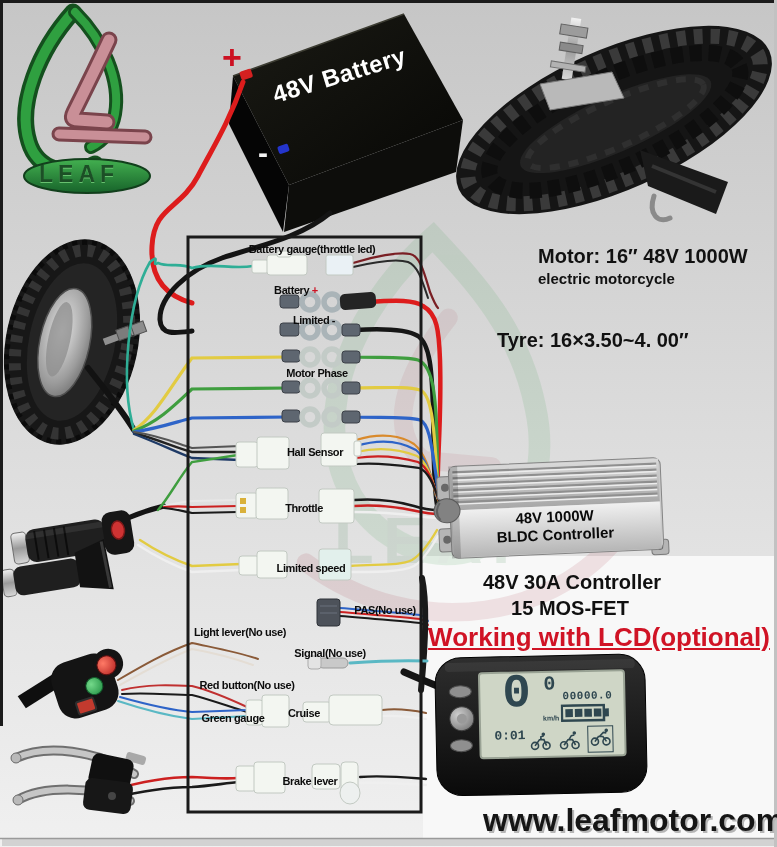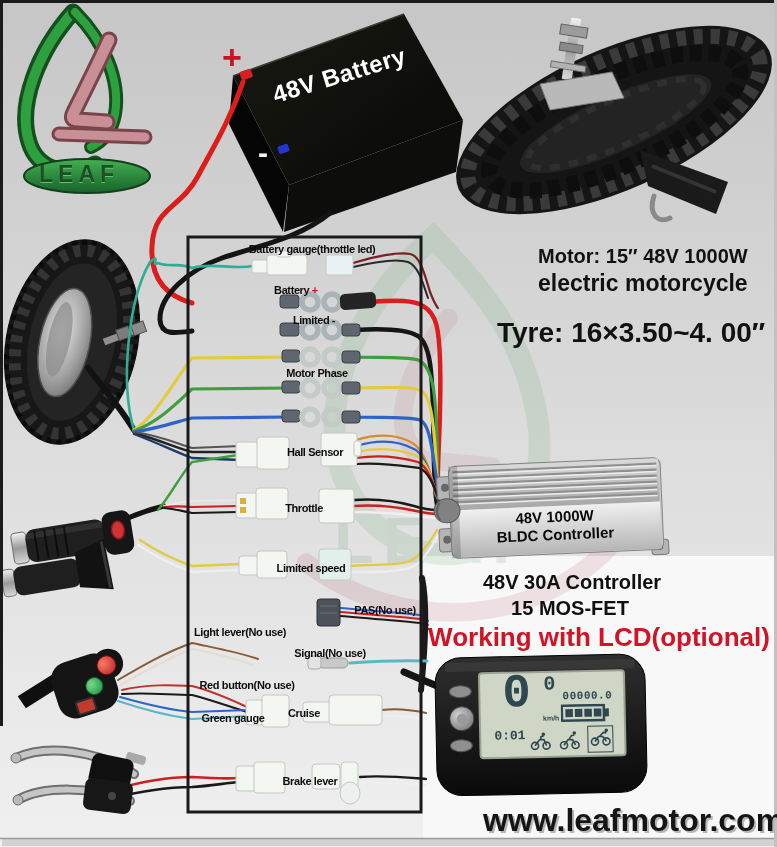--- a/index.html
+++ b/index.html
@@ -12,21 +12,21 @@
   .red{color:#cc1122;}
   #battery-title{font:700 24px/1 "Liberation Sans",sans-serif;color:#fff;
           transform:rotate(-17deg);transform-origin:0 0;letter-spacing:0.5px;}
   #bat-plus{font:700 34px/1 "Liberation Sans",sans-serif;color:#cc1122;}
   #bat-minus{font:700 30px/1 "Liberation Sans",sans-serif;color:#f4f4f4;}
   .spec{font:700 20px/1.2 "Liberation Sans",sans-serif;color:#111;white-space:nowrap;}
   #spec-block div{margin-bottom:2px;}
   .bigcap{position:absolute;font:700 20px/1 "Liberation Sans",sans-serif;color:#101010;
           white-space:nowrap;transform:translate(-50%,-50%);}
   #lcd-note{position:absolute;font:700 26px/1 "Liberation Sans",sans-serif;color:#d01325;
-          white-space:nowrap;transform:translate(-50%,-50%);}
+          white-space:nowrap;transform:translate(-50%,-50%);text-decoration:underline;}
   #ctrl-face-text{position:absolute;text-align:center;font:700 15px/1.2 "Liberation Sans",sans-serif;
           color:#0a0a0a;transform:rotate(-2.5deg);white-space:nowrap;}
   #website{position:absolute;font:700 32px/1 "Liberation Sans",sans-serif;color:#151515;
           text-shadow:2px 2px 0 #b5b5b5;white-space:nowrap;}
   #logo-word{position:absolute;font:700 23px/1 "Liberation Sans",sans-serif;color:#1c4f26;
           letter-spacing:5px;text-shadow:0 1px 0 #67c06f;}
   
   #lcd-screen{position:absolute;left:480px;top:672px;width:145px;height:85px;
           transform:rotate(-1.2deg);transform-origin:0 0;color:#2f4750;
           font-family:"Liberation Mono",monospace;}
@@ -392,24 +392,24 @@
   <line x1="775.5" y1="0" x2="775.5" y2="847" stroke="#c2c2c2" stroke-width="3"></line>
 </svg>
 
 <div id="bat-plus" class="abs" style="left:222px;top:40px">+</div>
 <div id="battery-title" class="abs" style="left:270px;top:84px">48V Battery</div>
 <div id="bat-minus" class="abs" style="left:258px;top:138px">-</div>
 
 <div id="logo-word" style="left:39px;top:163px">LEAF</div>
 
 <div id="spec-block" class="abs" style="left:538px;top:244px">
-  <div class="spec">Motor: 15″ 48V 1000W</div>
-  <div class="spec" style="font-size:23px">electric motorcycle</div>
+  <div class="spec">Motor: 16″ 48V 1000W</div>
+  <div class="spec" style="font-size:15px">electric motorcycle</div>
 </div>
-<div class="abs spec" style="left:497px;top:316px;font-size:28px">Tyre: 16×3.50~4. 00″</div>
+<div class="abs spec" style="left:497px;top:328px;font-size:20px">Tyre: 16×3.50~4. 00″</div>
 
 <div class="hlabel" style="left:312px;top:249px">Battery gauge(throttle led)</div>
 <div class="hlabel" style="left:296px;top:290px"><span>Battery </span><span class="red">+</span></div>
 <div class="hlabel" style="left:314px;top:320px">Limited -</div>
 <div class="hlabel" style="left:317px;top:373px">Motor Phase</div>
 <div class="hlabel" style="left:315px;top:452px">Hall Sensor</div>
 <div class="hlabel" style="left:304px;top:508px">Throttle</div>
 <div class="hlabel" style="left:311px;top:568px">Limited speed</div>
 <div class="hlabel" style="left:385px;top:610px">PAS(No use)</div>
 <div class="hlabel" style="left:240px;top:632px">Light lever(No use)</div>

